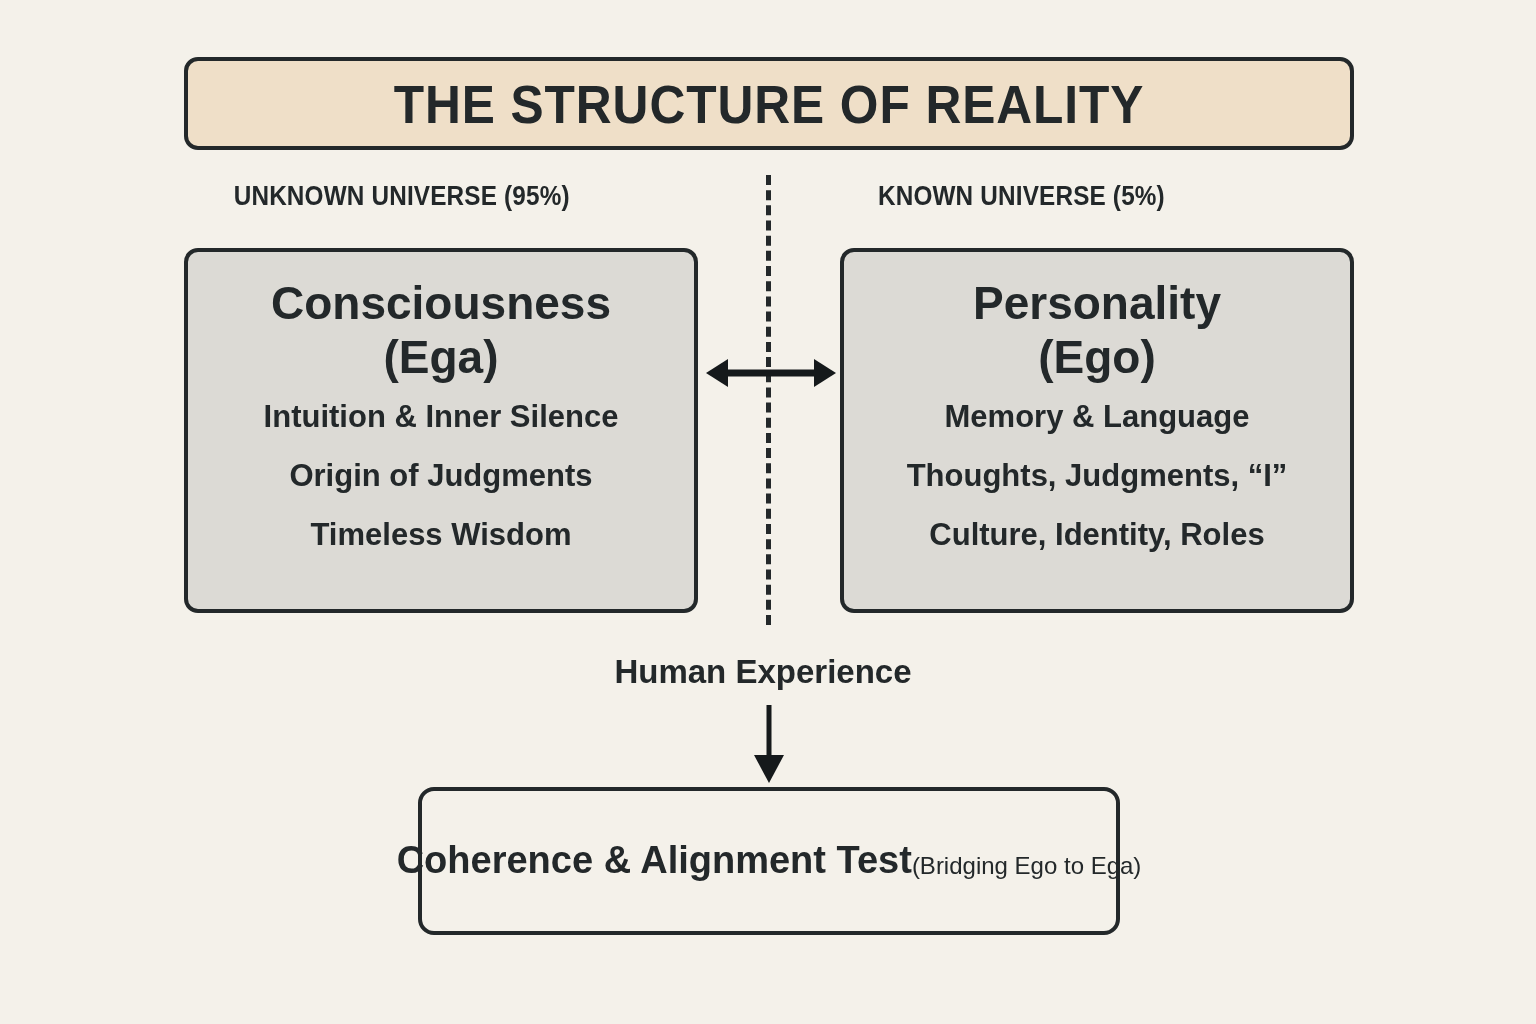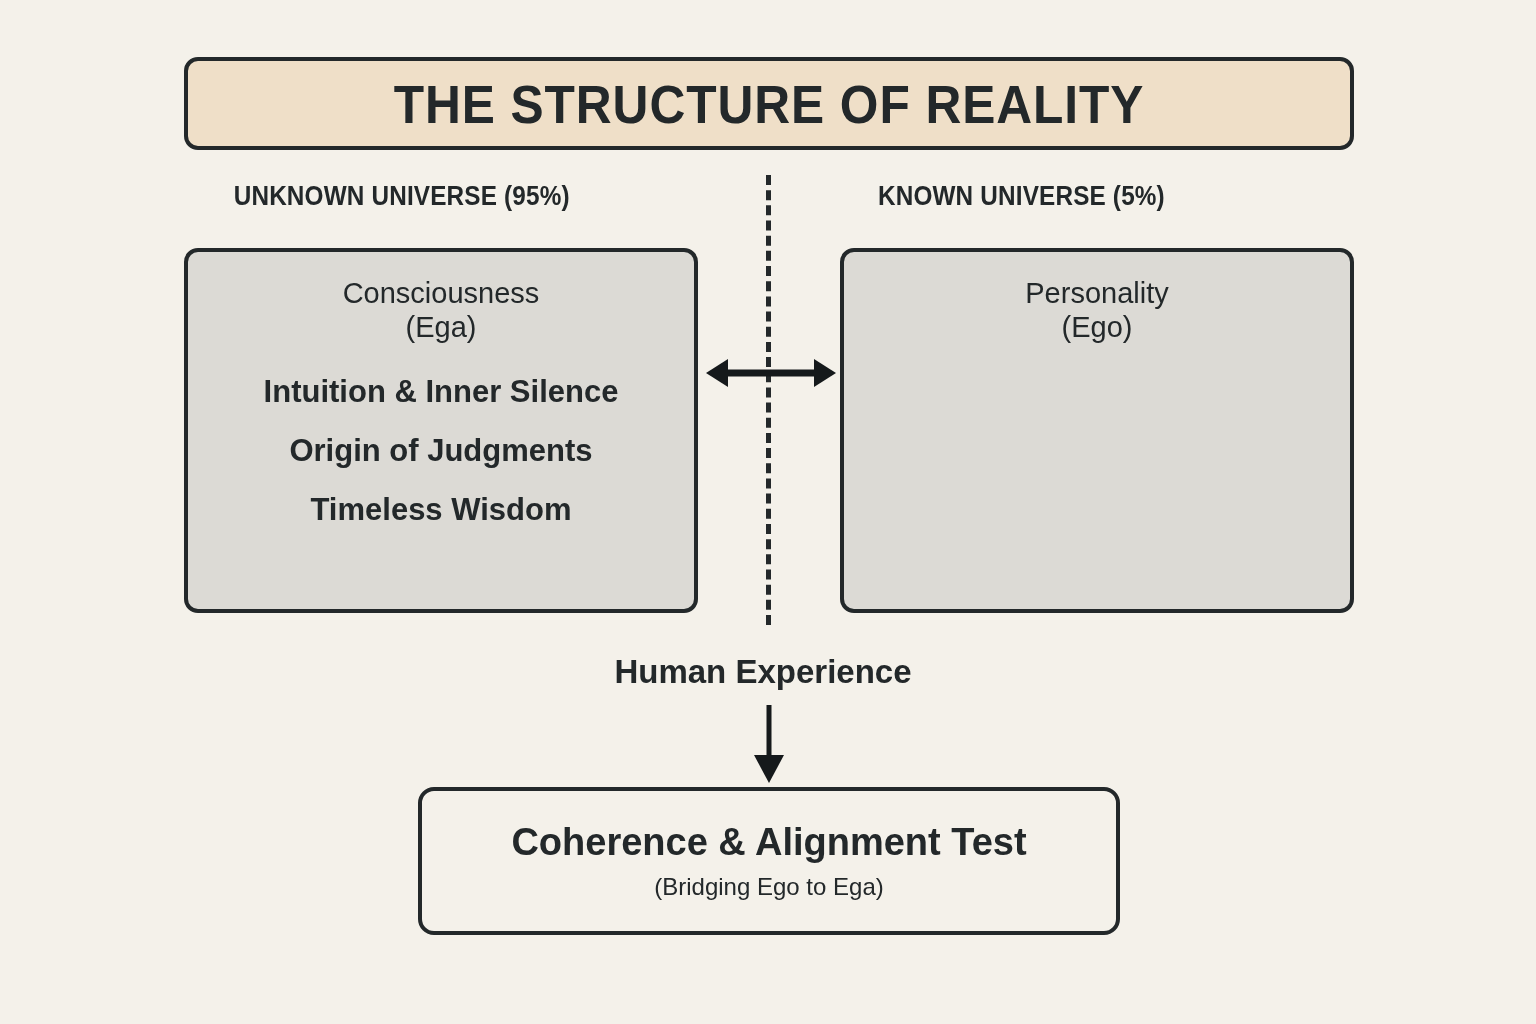--- a/index.html
+++ b/index.html
@@ -81,26 +81,26 @@
     border-radius: 14px;
     display: flex;
     flex-direction: column;
     align-items: center;
     padding-top: 24px;
   }
   .concept-box.left  { left: 184px; }
   .concept-box.right { left: 840px; }
 
   .box-title {
-    font-size: 29px;
-    font-weight: normal;
+    font-size: 46px;
+    font-weight: bold;
     line-height: 1.18;
     text-align: center;
     white-space: pre-line;
-    margin: 0 0 32px 0;
+    margin: 0 0 16px 0;
   }
   .box-list {
     list-style: none;
     margin: 0;
     padding: 0;
     text-align: center;
   }
   .box-list li {
     font-size: 31px;
     font-weight: 700;
@@ -144,21 +144,21 @@
     position: absolute;
     left: 418px;
     top: 787px;
     width: 702px;
     height: 148px;
     box-sizing: border-box;
     background: #f4f1ea;
     border: 4px solid #23282a;
     border-radius: 16px;
     display: flex;
-    flex-direction: column;
+    flex-direction: row;
     align-items: center;
     justify-content: center;
   }
   .outcome-title {
     font-size: 38px;
     font-weight: bold;
     line-height: 1.1;
     white-space: nowrap;
   }
   .outcome-sub {
@@ -189,20 +189,25 @@
     <ul class="box-list">
       <li>Intuition &amp; Inner Silence</li>
       <li>Origin of Judgments</li>
       <li>Timeless Wisdom</li>
     </ul>
   </div>
 
   <div class="concept-box right">
     <div class="box-title">Personality
 (Ego)</div>
+    <ul class="box-list">
+      <li>Memory &amp; Language</li>
+      <li>Thoughts, Judgments, “I”</li>
+      <li>Culture, Identity, Roles</li>
+    </ul>
   </div>
 
   <svg class="h-arrow" viewBox="0 0 130 42">
     <line x1="16" y1="21" x2="114" y2="21" stroke="#15191b" stroke-width="7"></line>
     <polygon points="0,21 22,7 22,35" fill="#15191b"></polygon>
     <polygon points="130,21 108,7 108,35" fill="#15191b"></polygon>
   </svg>
 
   <div class="human-exp-label">
     <span>Human Experience</span>

